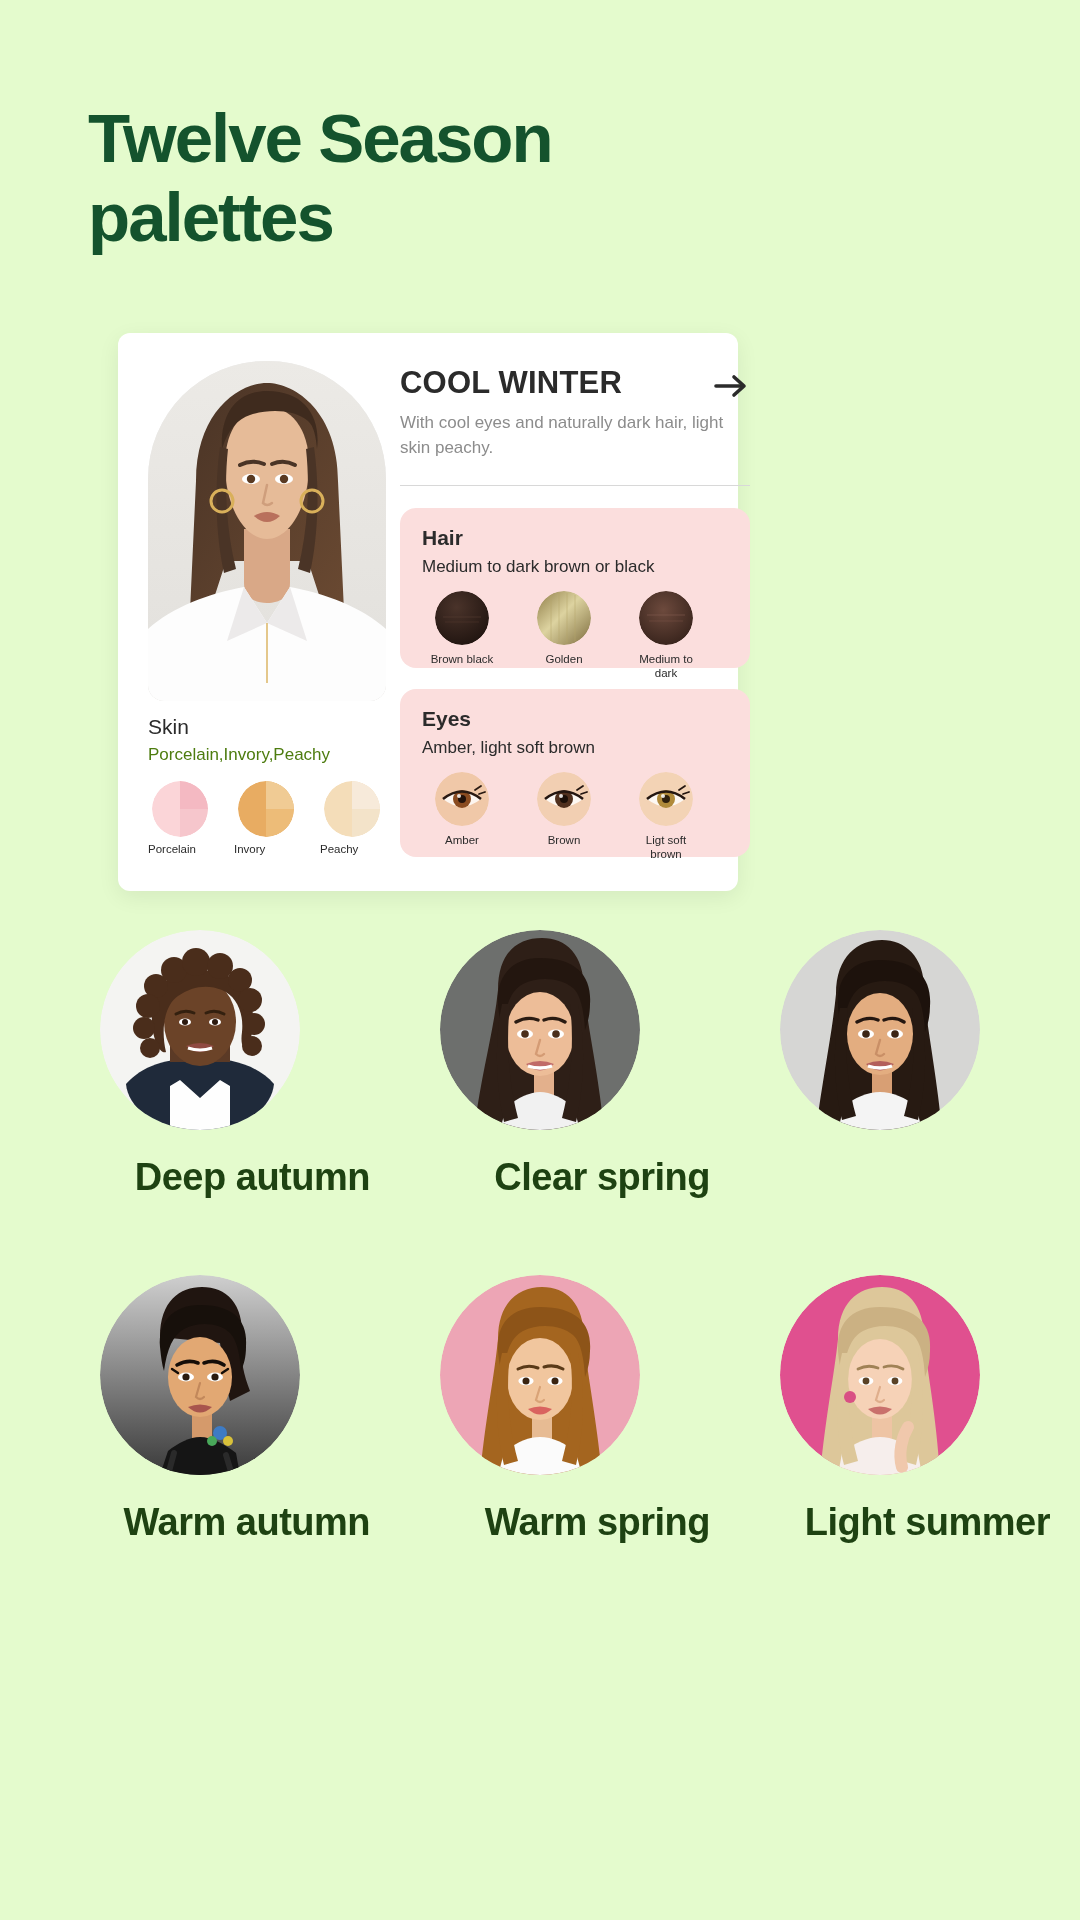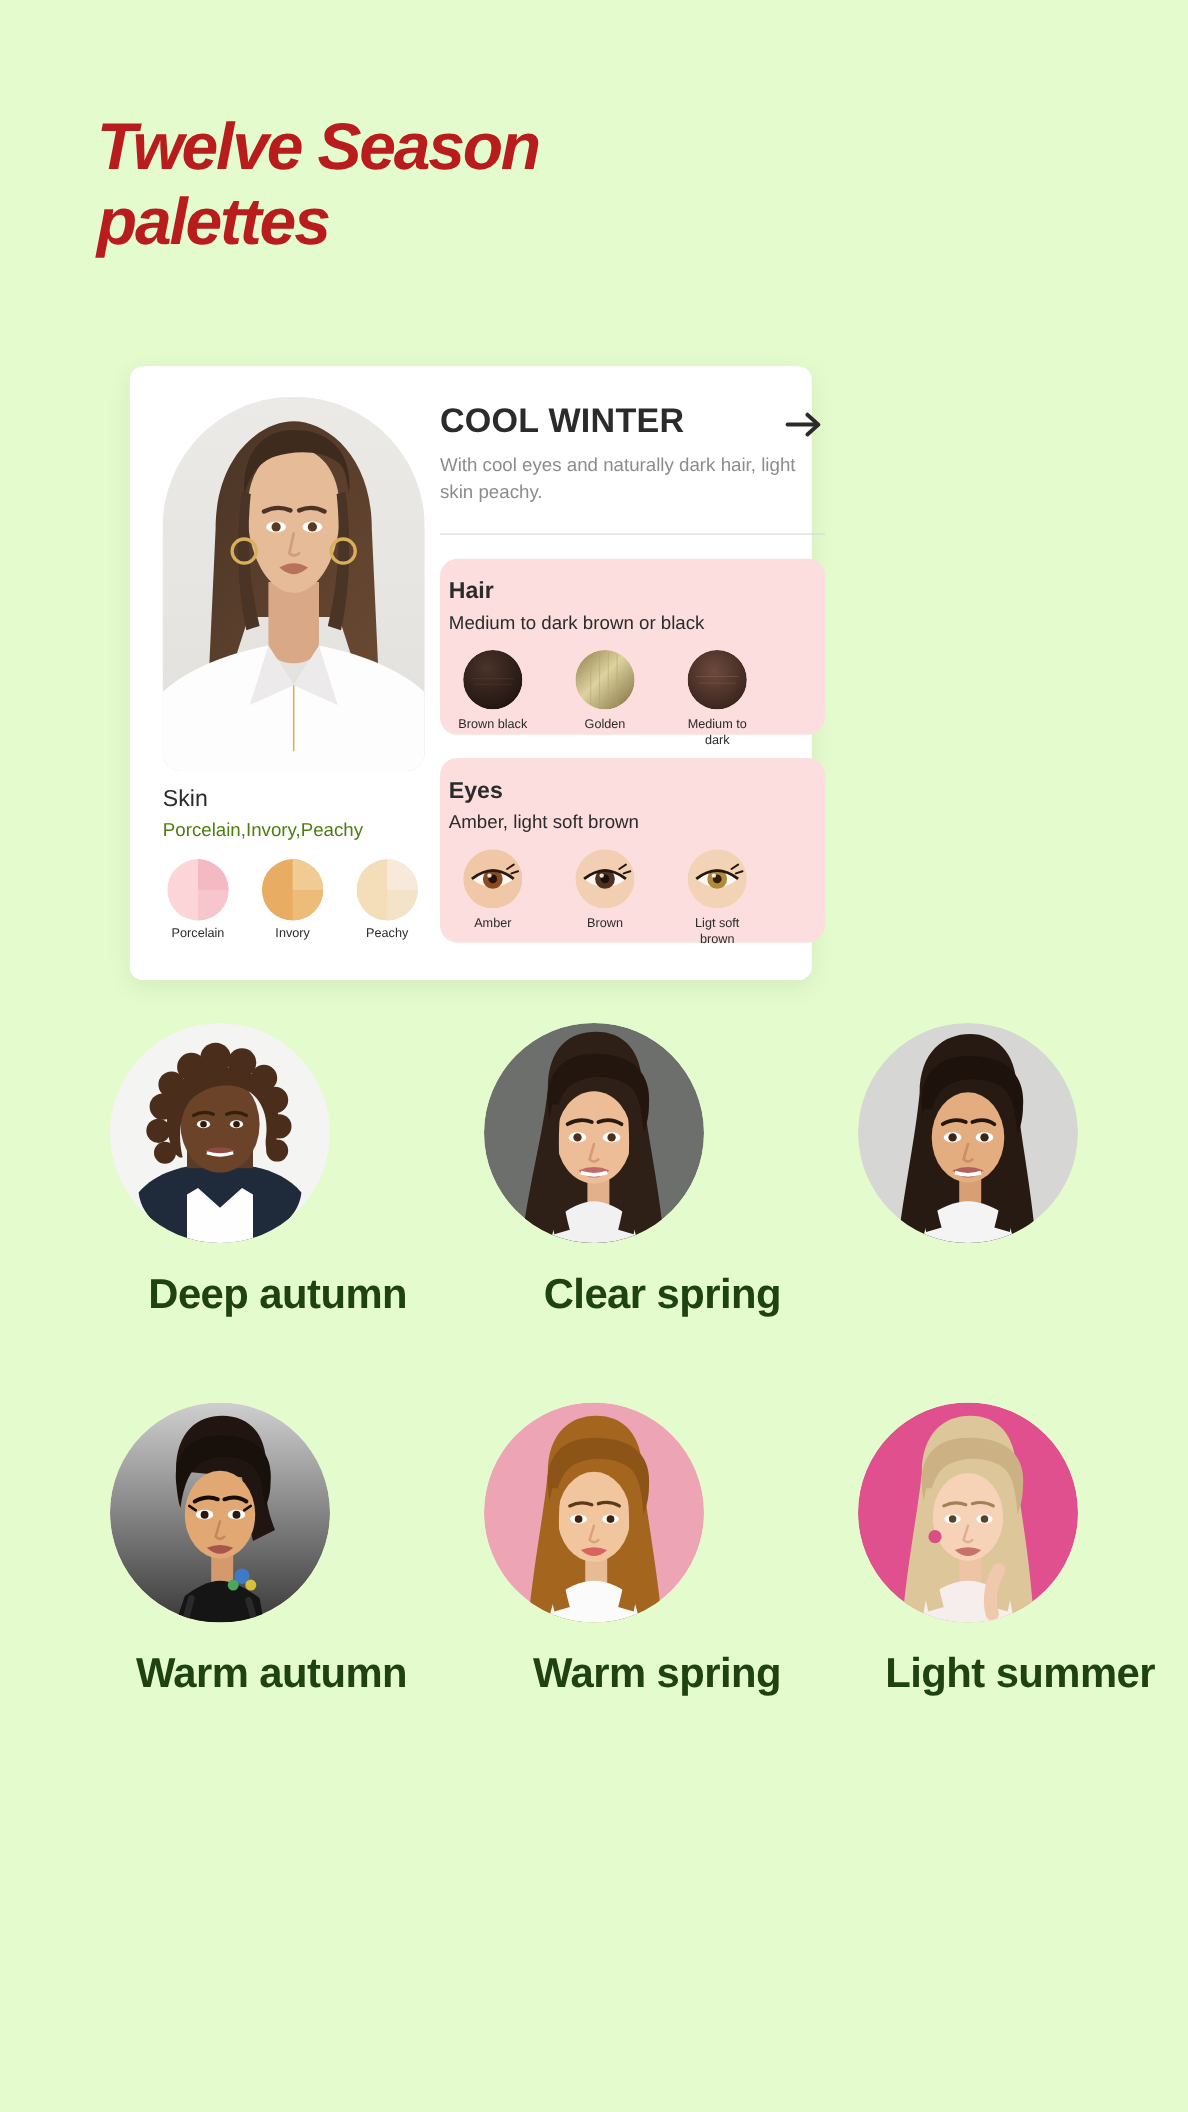--- a/index.html
+++ b/index.html
@@ -9,26 +9,25 @@
     font-family: "Liberation Sans", sans-serif;
     overflow: hidden;
   }
   .page { position: relative; width: 1080px; height: 1920px; background: #e4fbcd; }
 
   
   .title-wrap {
     position: absolute; left: 88px; top: 100px; width: 820px;
   }
   .title-line {
-    font-size: 60px;
+    font-size: 69px;
     font-weight: bold;
-    color: #b91c1c;
+    color: #14532d;
     letter-spacing: -2px;
     line-height: 1.14;
-    font-style: italic;
   }
 
   
   .card {
     position: absolute; left: 118px; top: 333px;
     width: 620px; height: 558px;
     background: #ffffff;
     border-radius: 12px;
     box-shadow: 0 6px 22px rgba(0,0,0,.07);
   }
@@ -59,21 +58,21 @@
     position: absolute; left: 282px; top: 152px; width: 350px; height: 1px;
     background: #d8d8d8;
   }
 
   
   .panel {
     position: absolute; left: 282px;
     width: 350px;
     background: #fbdedd;
     border-radius: 16px;
-    padding: 18px 20px 14px 8px;
+    padding: 18px 20px 14px 22px;
   }
   .panel-hair { top: 175px; height: 160px; }
   .panel-eyes { top: 356px; height: 168px; }
   .panel-title { font-size: 21px; font-weight: bold; color: #2b2b2b; }
   .panel-sub { margin-top: 7px; font-size: 17px; color: #2b2b2b; }
 
   .swatch-row { display: flex; gap: 30px; margin-top: 14px; padding-left: 4px; }
   .swatch { width: 72px; text-align: center; }
   .swatch-dot {
     width: 54px; height: 54px; border-radius: 50%;
@@ -82,21 +81,21 @@
   .swatch-dot svg { display:block; width:100%; height:100%; }
   .swatch-label {
     margin-top: 7px; font-size: 11.5px; color: #2b2b2b; line-height: 1.25;
   }
 
   
   .skin { position: absolute; left: 30px; top: 382px; width: 250px; }
   .skin-title { font-size: 21px; font-weight: normal; color: #2b2b2b; }
   .skin-sub { margin-top: 6px; font-size: 17px; color: #4d7c0f; }
   .skin-row { display: flex; gap: 22px; margin-top: 16px; }
-  .skin-item { width: 64px; text-align: center; }
+  .skin-item { width: 64px; text-align: left; }
   .skin-dot { width: 56px; height: 56px; border-radius: 50%; margin: 0 auto; overflow:hidden; }
   .skin-dot svg { display:block; width:100%; height:100%; }
   .skin-label { margin-top: 6px; font-size: 11.5px; color: #2b2b2b; }
 
   
   .grid {
     position: absolute; left: 30px; top: 930px; width: 1020px;
   }
   .grid-row { display: flex; }
   .grid-cell { width: 340px; text-align: right; }

